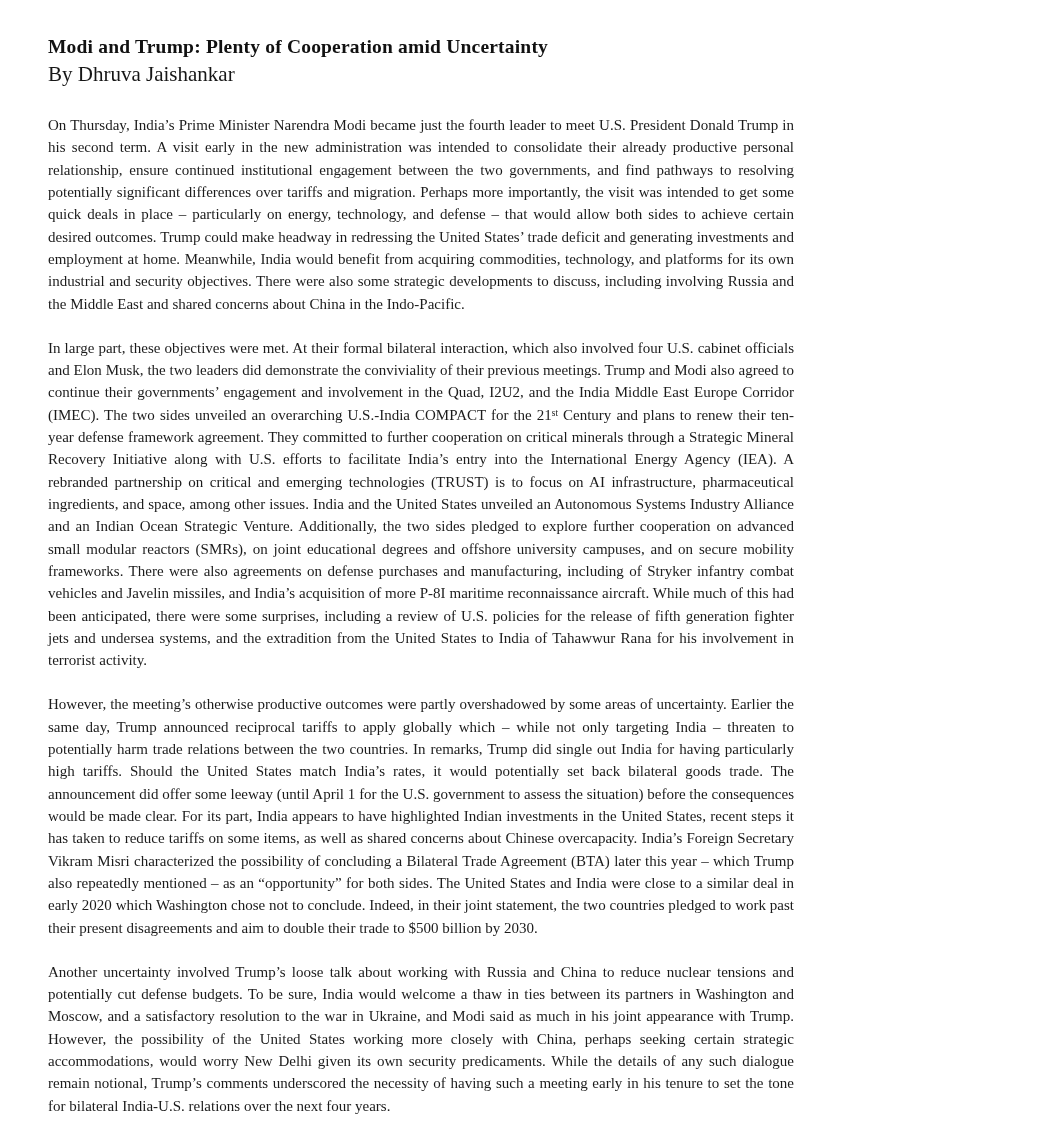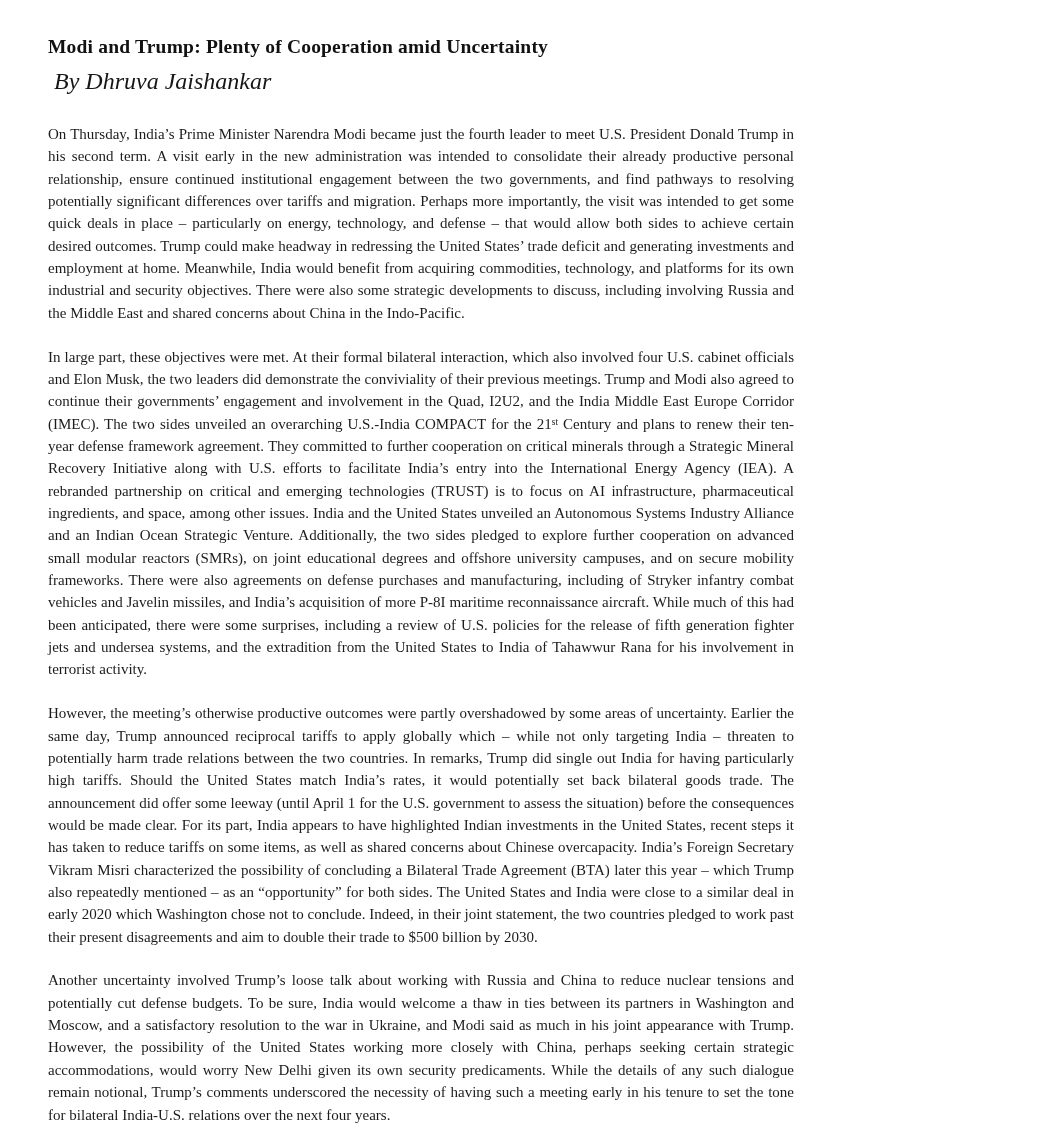--- a/index.html
+++ b/index.html
@@ -25,25 +25,24 @@
   }
   .doc-title {
     font-size: 19.5px;
     font-weight: bold;
     line-height: 1.32;
     margin: 0 0 1px 0;
     letter-spacing: 0.01em;
     color: #111111;
   }
   .doc-byline {
-    font-size: 24px;
-    font-style: italic;
+    font-size: 21px;
     font-weight: normal;
     line-height: 1.3;
-    margin: 6px;
+    margin: 0;
     color: #161616;
   }
   .body-block {
     margin-top: 26px;
   }
   p.para {
     font-size: 15px;
     line-height: 22.35px;
     text-align: justify;
     text-justify: inter-word;

